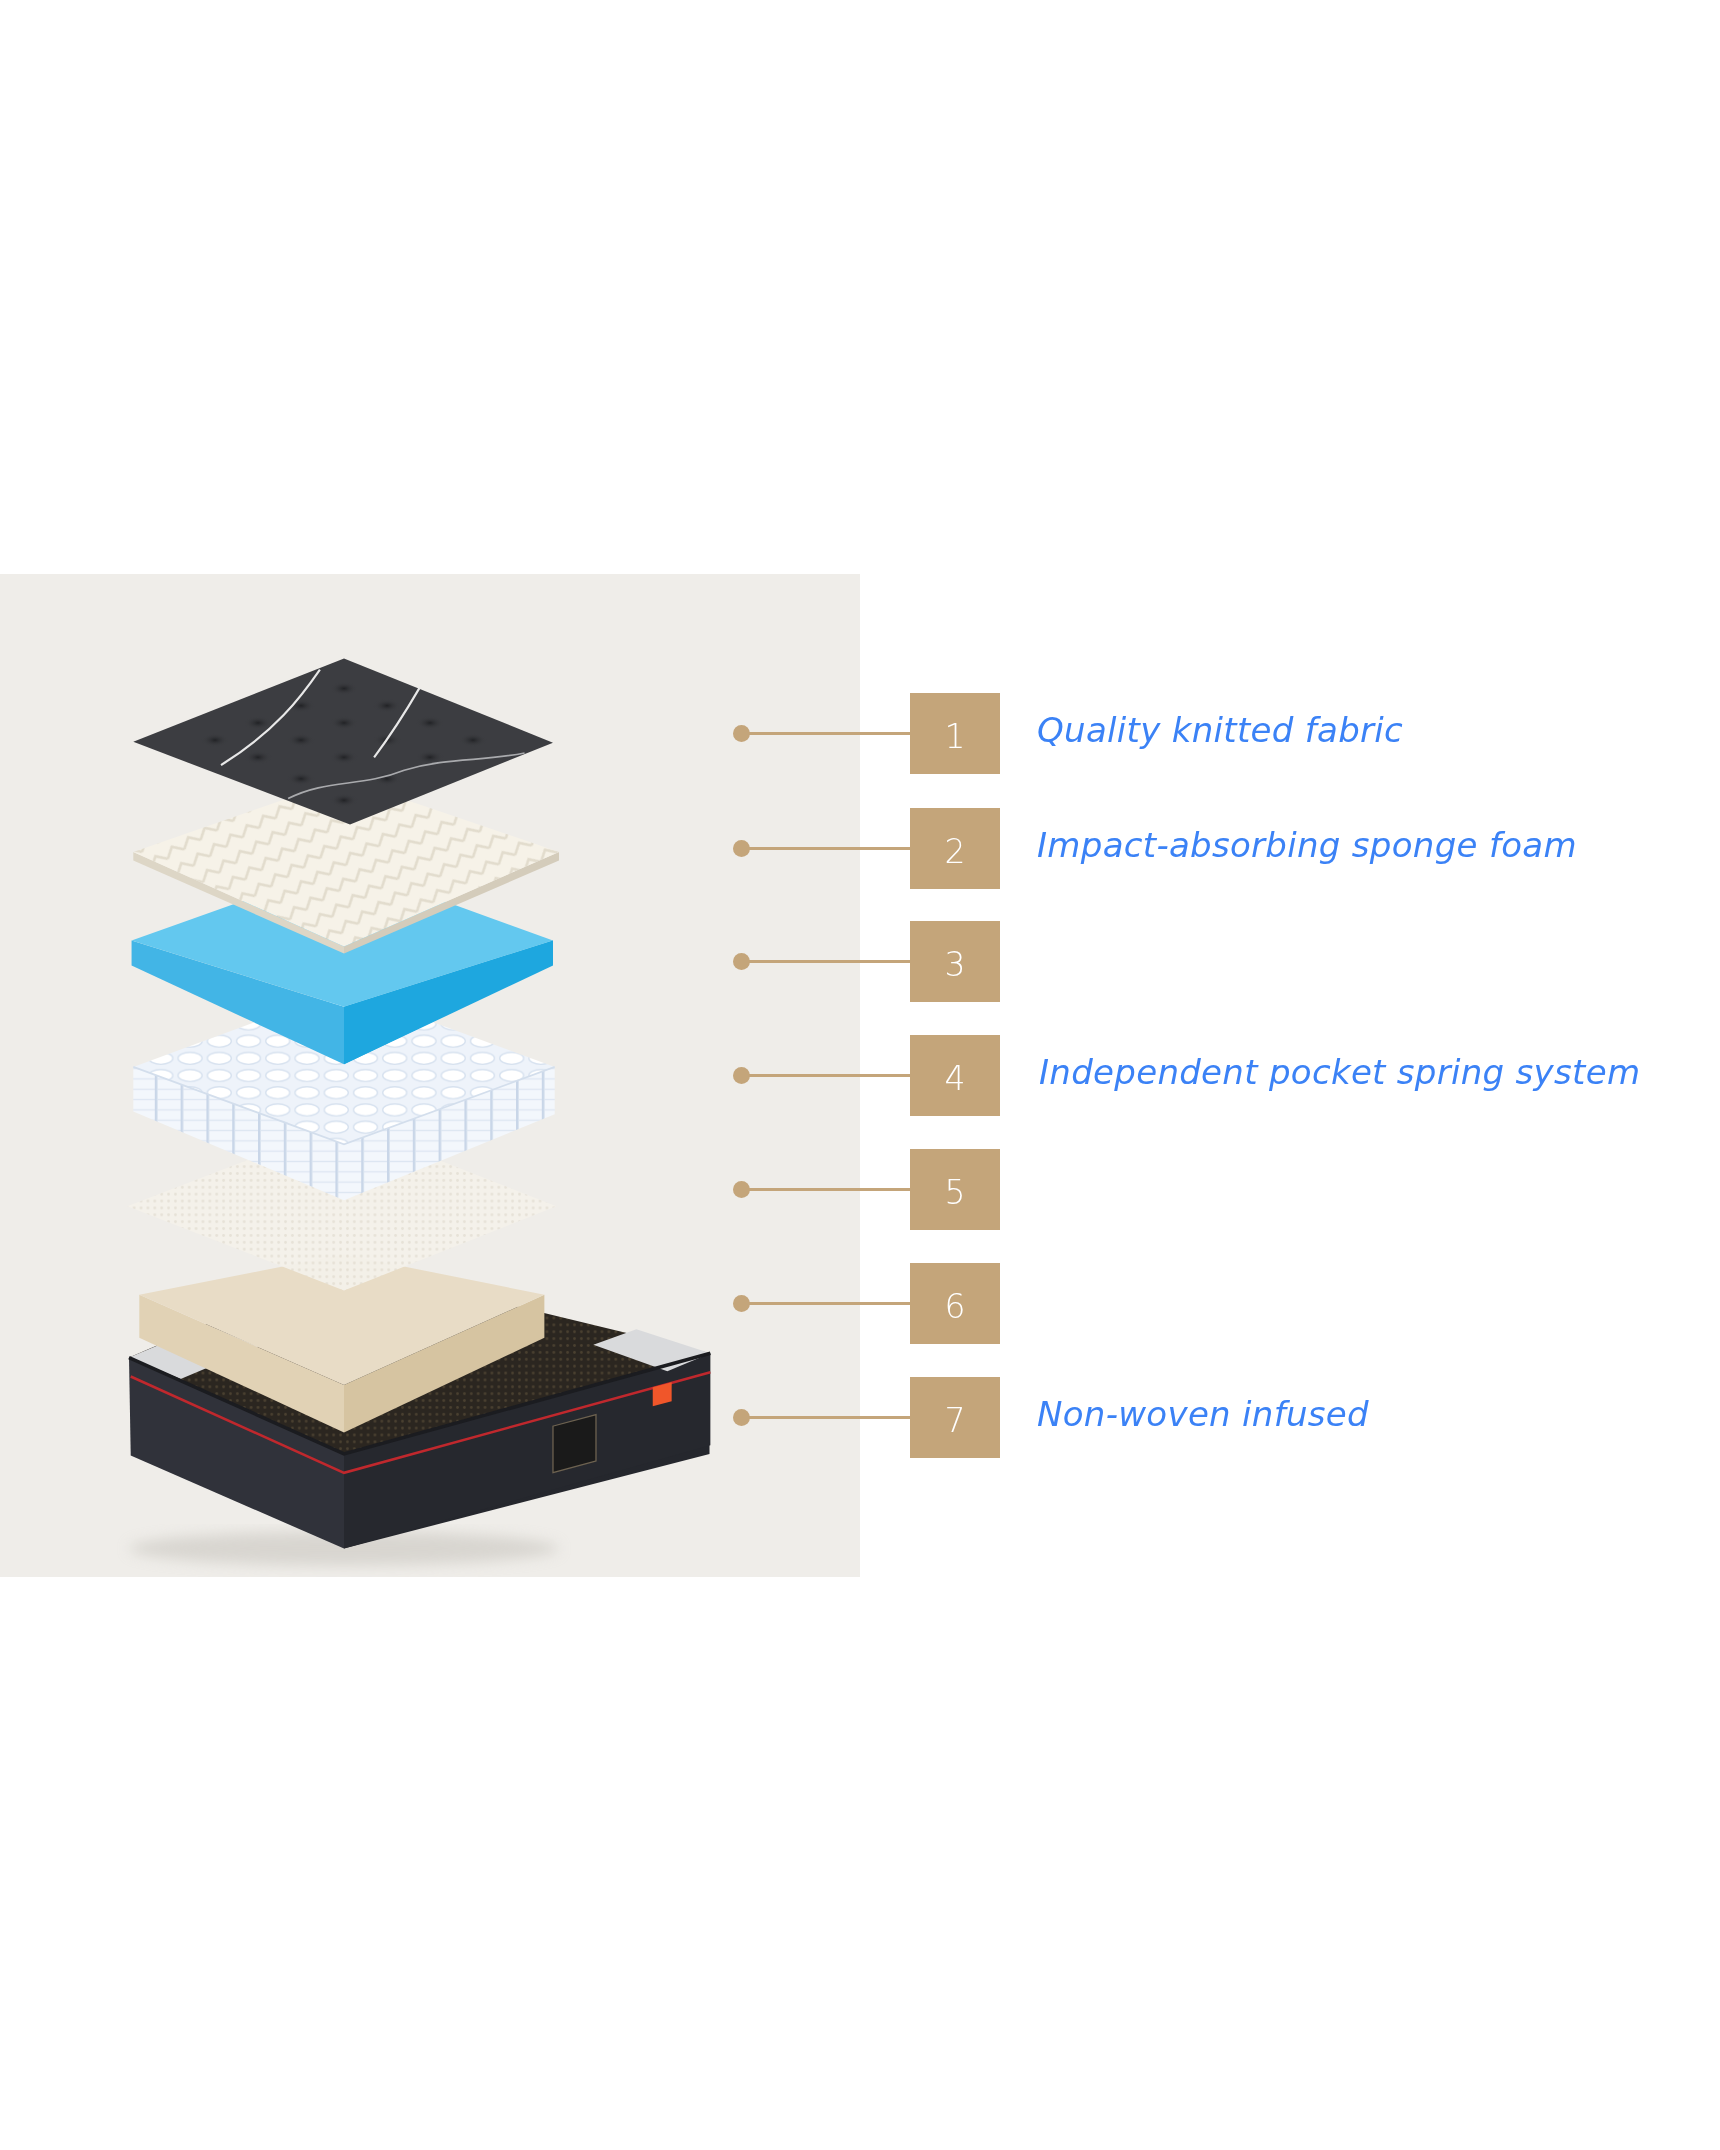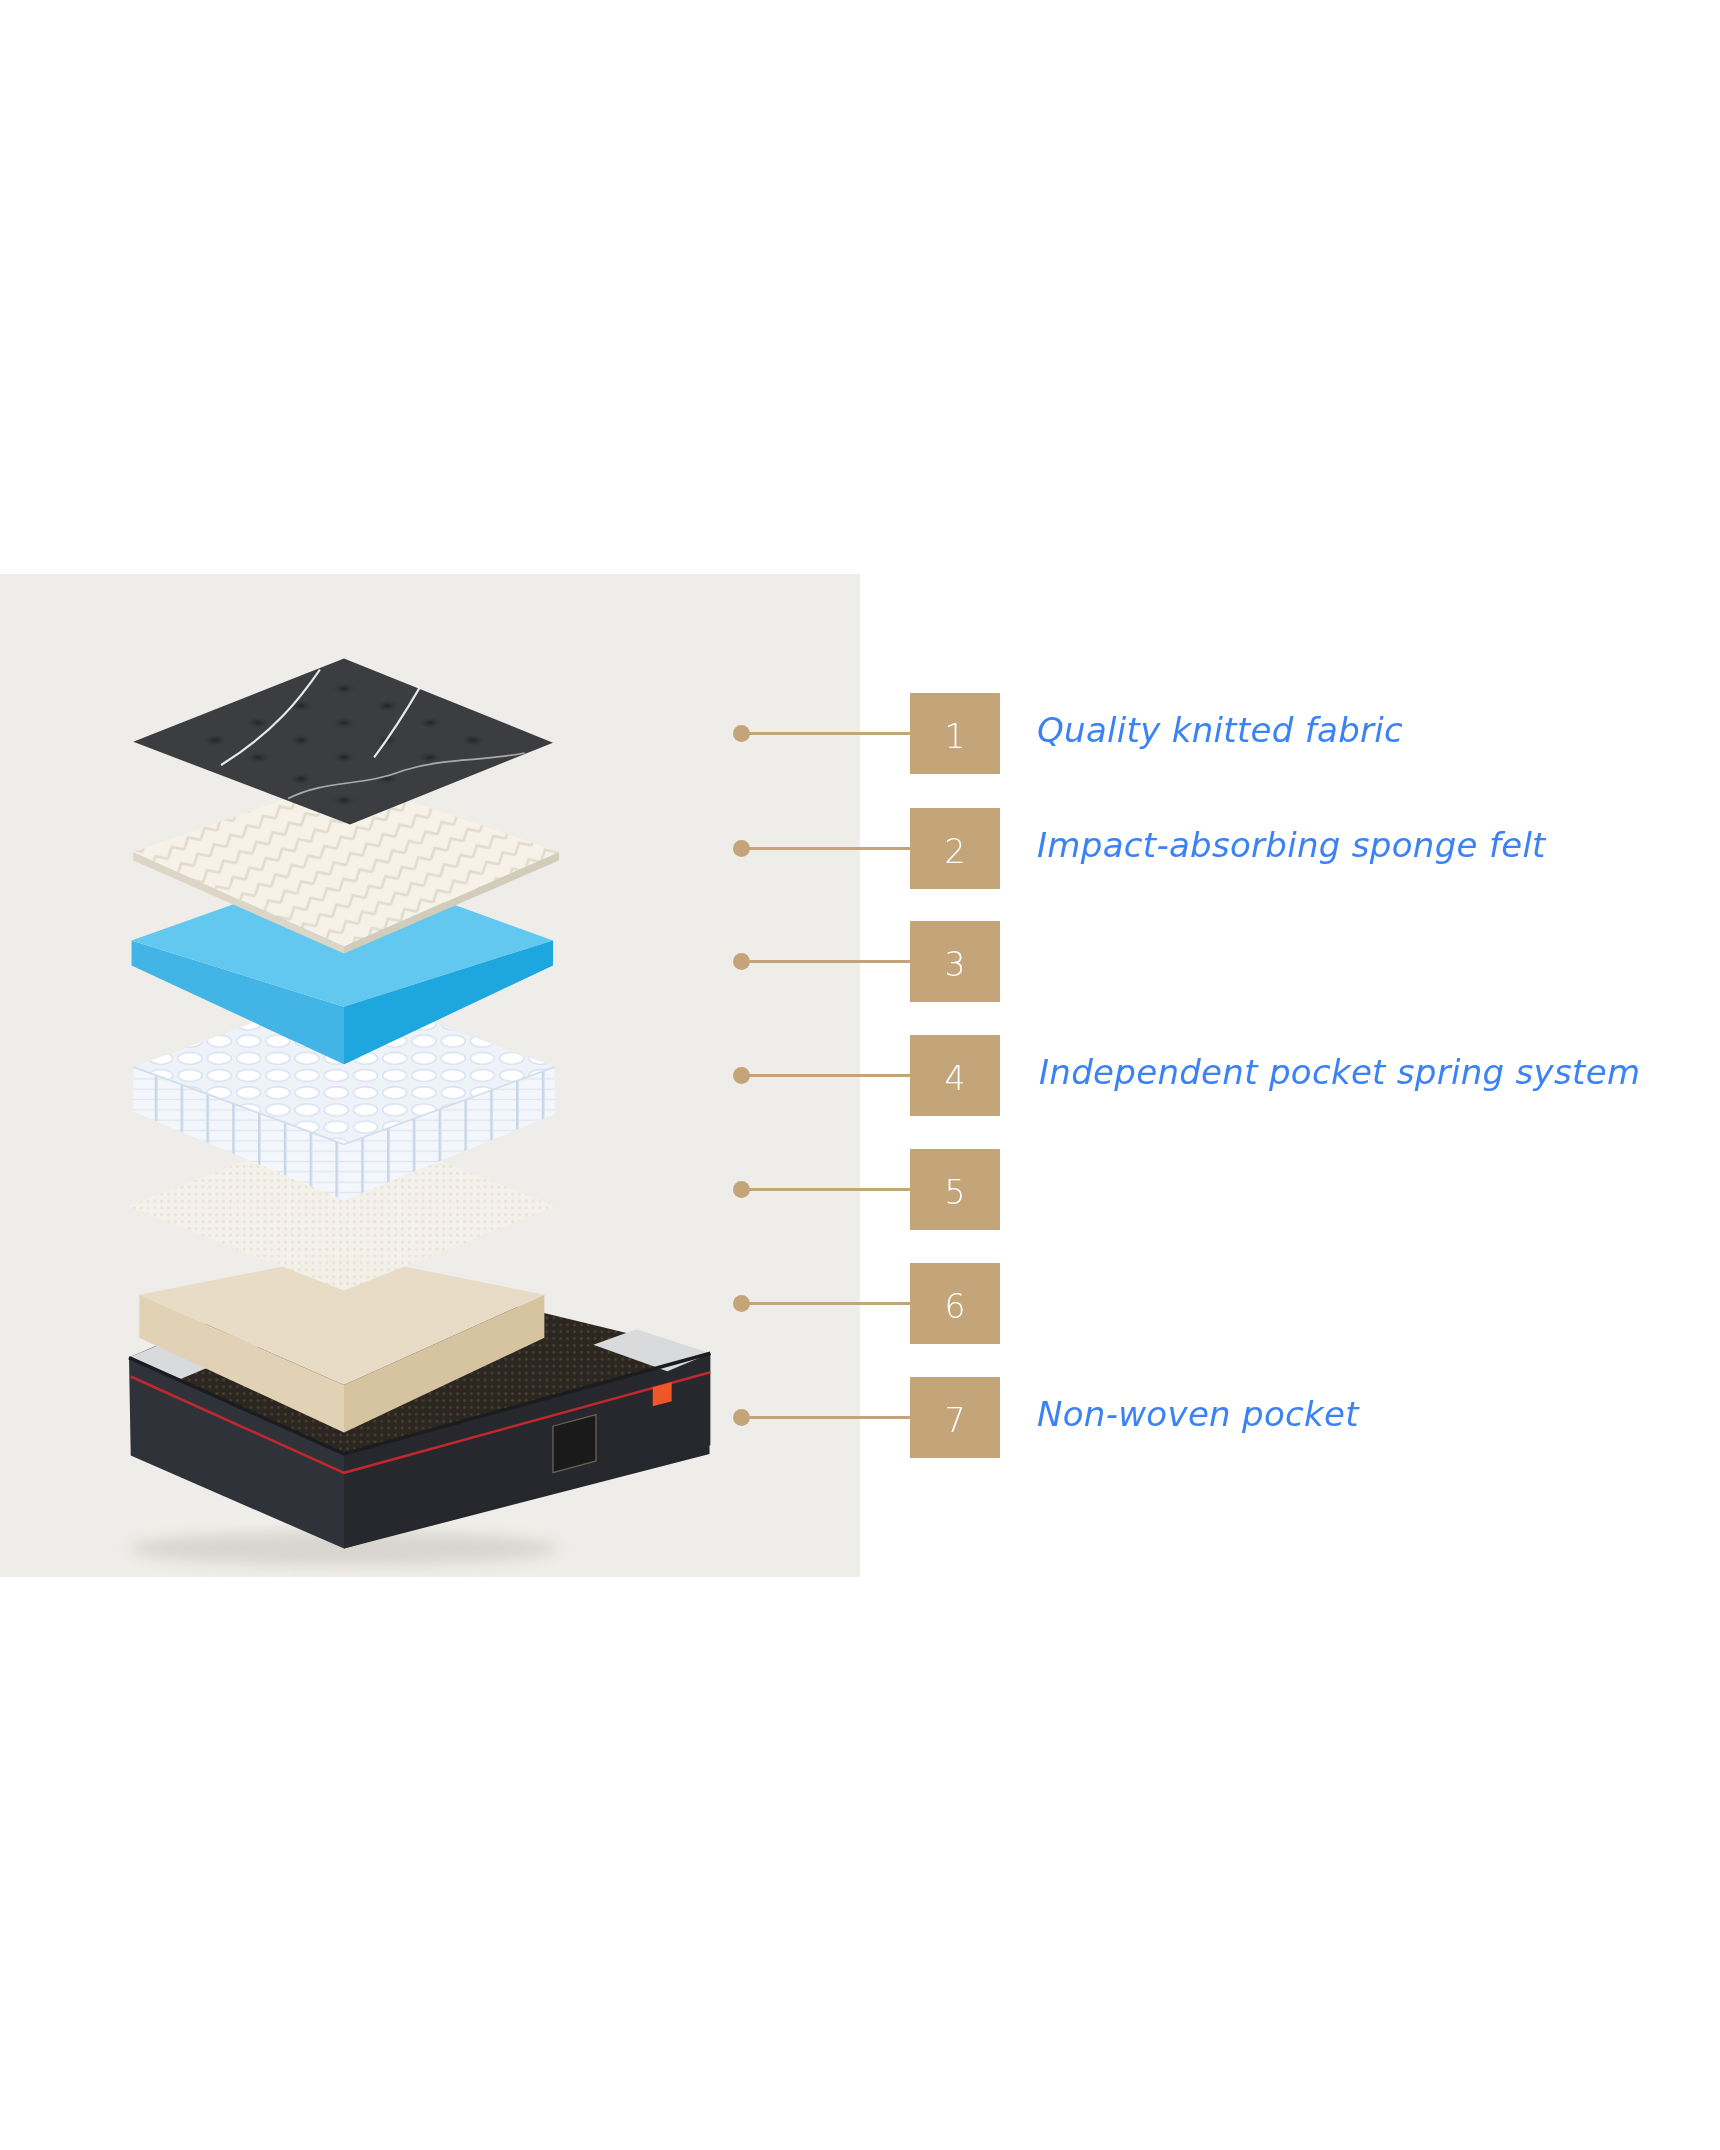--- a/index.html
+++ b/index.html
@@ -206,21 +206,21 @@
   <span class="dot"></span>
   <span class="leader"></span>
   <span class="num-box">1</span>
   <span class="label">Quality knitted fabric</span>
 </div>
 
 <div class="callout" style="top:808px;">
   <span class="dot"></span>
   <span class="leader"></span>
   <span class="num-box">2</span>
-  <span class="label">Impact-absorbing sponge felt</span>
+  <span class="label">Impact-absorbing sponge foam</span>
 </div>
 
 <div class="callout" style="top:921px;">
   <span class="dot"></span>
   <span class="leader"></span>
   <span class="num-box">3</span>
 </div>
 
 <div class="callout" style="top:1035px;">
   <span class="dot"></span>
@@ -238,15 +238,15 @@
 <div class="callout" style="top:1263px;">
   <span class="dot"></span>
   <span class="leader"></span>
   <span class="num-box">6</span>
 </div>
 
 <div class="callout" style="top:1377px;">
   <span class="dot"></span>
   <span class="leader"></span>
   <span class="num-box">7</span>
-  <span class="label">Non-woven pocket</span>
+  <span class="label">Non-woven infused</span>
 </div>
 
 
 </body></html>

